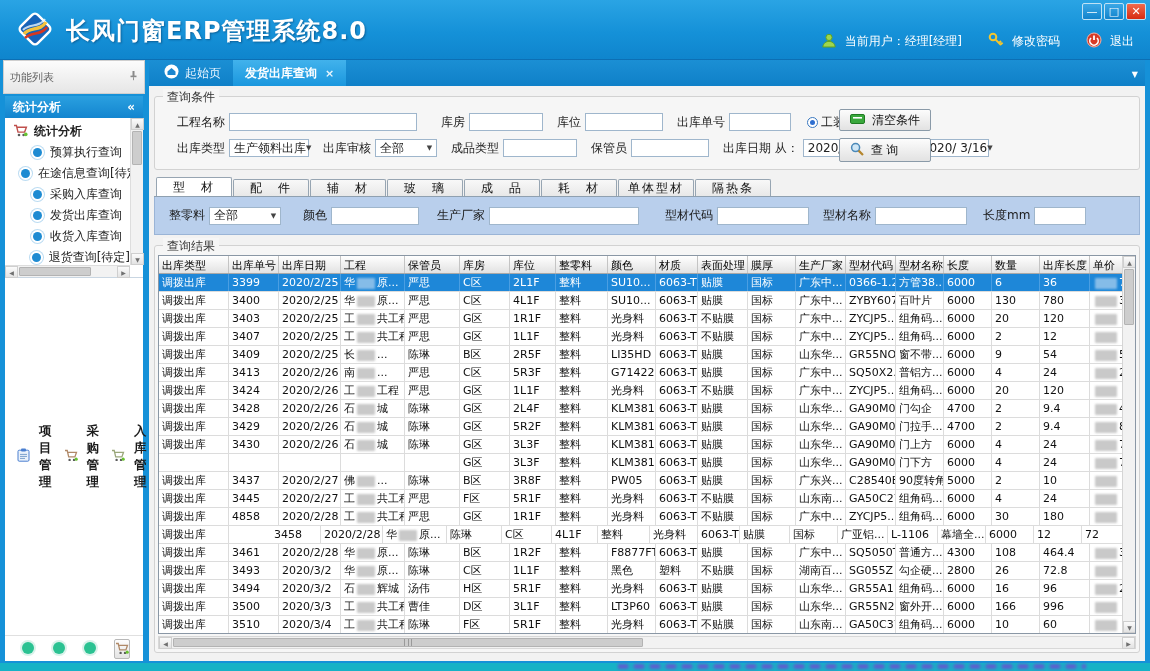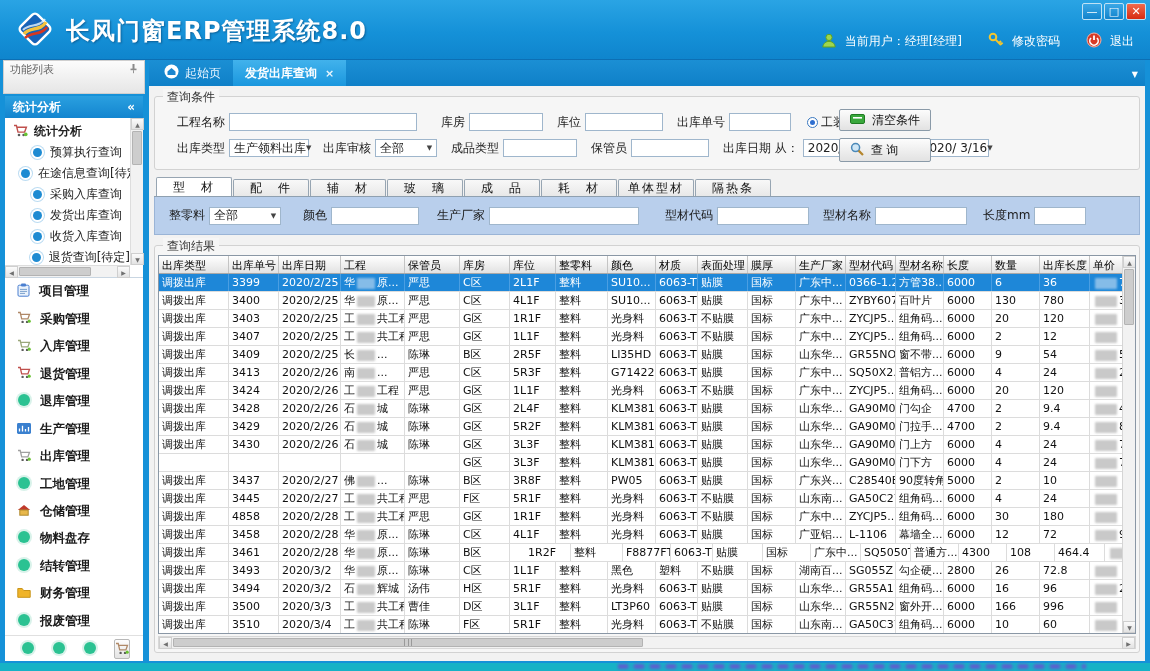--- a/index.html
+++ b/index.html
@@ -15,35 +15,35 @@
   .brand { position:absolute; left:14px; top:8px; display:flex; align-items:center; gap:10px; }
   .brand .t { color:#fff; font-size:24px; font-weight:bold; letter-spacing:1px; text-shadow:1px 1px 2px rgba(0,40,80,.45); }
   .userbar { position:absolute; right:16px; bottom:8px; display:flex; align-items:center; gap:8px; color:#fff; font-size:12px; }
   .userbar .gap { width:10px; }
 
   
   .main { display:flex; height:603px; background:#1591d8; gap:2px; padding:0 3px; }
 
   
   .sidebar { width:142px; display:flex; flex-direction:column; background:#fff; }
-  .side-title { height:20px; background:linear-gradient(#fcfcfc,#e6e6e6); border:1px solid #cfcfcf; display:flex; align-items:flex-end; justify-content:space-between; padding:16px 6px; font-size:11px; color:#666; }
+  .side-title { height:20px; background:linear-gradient(#fcfcfc,#e6e6e6); border:1px solid #cfcfcf; display:flex; align-items:center; justify-content:space-between; padding:16px 6px; font-size:11px; color:#666; }
   .side-panel { flex:1; border:2px solid #1591d8; display:flex; flex-direction:column; min-height:0; background:#fff; }
   .group-hdr { height:22px; background:linear-gradient(#2aa0e0,#1385cf); color:#fff; font-size:12px; font-weight:bold; display:flex; align-items:center; justify-content:space-between; padding:0 8px; }
   .tree { height:160px; position:relative; border-bottom:1px solid #c9d6e2; }
   .tree-view { position:absolute; left:0; right:13px; top:0; bottom:12px; overflow:hidden; padding:3px 0 0 8px; }
   .tree-row { height:21px; display:flex; align-items:center; gap:6px; font-size:12px; color:#222; white-space:nowrap; }
   .tree-row.root { font-weight:bold; }
   .tree-row .indent { width:12px; }
   .vscroll { position:absolute; right:0; top:0; bottom:12px; width:13px; background:#f2f2f2; border-left:1px solid #ddd; display:flex; flex-direction:column; }
   .hscroll { position:absolute; left:0; right:13px; bottom:0; height:12px; background:#f2f2f2; border-top:1px solid #ddd; display:flex; }
   .arr { width:13px; height:12px; flex:none; background:linear-gradient(#fbfbfb,#e3e3e3); border:1px solid #cfcfcf; color:#707070; font-size:6px; display:flex; align-items:center; justify-content:center; }
   .thumb { background:#cdcdcd; border:1px solid #b3b3b3; border-radius:1px; }
   .vscroll .thumb { margin:1px; height:34px; }
   .hscroll .thumb { margin:1px; width:72px; }
-  .menu { flex:1; display:flex; flex-direction:column; min-height:0; }
+  .menu { flex:1; display:flex; flex-direction:row; min-height:0; }
   .menu-item { flex:1; display:flex; align-items:center; gap:9px; padding-left:12px; font-size:12.5px; font-weight:bold; color:#1c1c1c; cursor:pointer; }
   .side-bottom { height:26px; border-top:1px solid #e0e0e0; display:flex; align-items:center; gap:17px; padding-left:16px; }
   .side-bottom .cartbtn { width:24px; height:20px; background:linear-gradient(#fdfdfd,#e4e4e4); border:1px solid #b8b8b8; border-radius:2px; display:flex; align-items:center; justify-content:center; }
   .side-bottom .more { font-size:10px; color:#444; line-height:1; text-align:center; }
 
   
   .ic { display:inline-block; flex:none; }
   .dotb { width:9px; height:9px; border-radius:50%; background:#1e8bd2; box-shadow:0 0 0 2px #fff,0 0 0 3px #bcdcf2; margin:0 2px; }
   .dotg { width:12px; height:12px; border-radius:50%; background:#2bc292; box-shadow:0 0 0 2px #d9f2ea; margin:0 1px; }
 
@@ -758,21 +758,21 @@
                 <div class="td" style="width: 50px;">广东中...</div>
                 <div class="td" style="width: 50px;">ZYCJP5...</div>
                 <div class="td" style="width: 48px;">组角码...</div>
                 <div class="td" style="width: 48px;">6000</div>
                 <div class="td" style="width: 48px;">30</div>
                 <div class="td" style="width: 50px;">180</div>
                 <div class="td" style="width: 46px;"><span></span><span class="mask w"></span><span></span></div>
               </div>
               <div class="tr">
                 <div class="td" style="width: 70px;">调拨出库</div>
-                <div class="td" style="width: 50px;">3458</div>
+                <div class="td" style="width: 50px; margin-left: 42px;">3458</div>
                 <div class="td" style="width: 62px;">2020/2/28</div>
                 <div class="td" style="width: 64px;"><span>华</span><span class="mask"></span><span>原...</span></div>
                 <div class="td" style="width: 55px;">陈琳</div>
                 <div class="td" style="width: 50px;">C区</div>
                 <div class="td" style="width: 46px;">4L1F</div>
                 <div class="td" style="width: 52px;">整料</div>
                 <div class="td" style="width: 48px;">光身料</div>
                 <div class="td" style="width: 42px;">6063-T5</div>
                 <div class="td" style="width: 50px;">贴膜</div>
                 <div class="td" style="width: 48px;">国标</div>
@@ -784,21 +784,21 @@
                 <div class="td" style="width: 50px;">72</div>
                 <div class="td" style="width: 46px;"><span></span><span class="mask w"></span><span>916</span></div>
               </div>
               <div class="tr">
                 <div class="td" style="width: 70px;">调拨出库</div>
                 <div class="td" style="width: 50px;">3461</div>
                 <div class="td" style="width: 62px;">2020/2/28</div>
                 <div class="td" style="width: 64px;"><span>华</span><span class="mask"></span><span>原...</span></div>
                 <div class="td" style="width: 55px;">陈琳</div>
                 <div class="td" style="width: 50px;">B区</div>
-                <div class="td" style="width: 46px; margin-left: 15px;">1R2F</div>
+                <div class="td" style="width: 46px;">1R2F</div>
                 <div class="td" style="width: 52px;">整料</div>
                 <div class="td" style="width: 48px;">F8877FT</div>
                 <div class="td" style="width: 42px;">6063-T5</div>
                 <div class="td" style="width: 50px;">贴膜</div>
                 <div class="td" style="width: 48px;">国标</div>
                 <div class="td" style="width: 50px;">广东中...</div>
                 <div class="td" style="width: 50px;">SQ5050T20</div>
                 <div class="td" style="width: 48px;">普通方...</div>
                 <div class="td" style="width: 48px;">4300</div>
                 <div class="td" style="width: 48px;">108</div>

